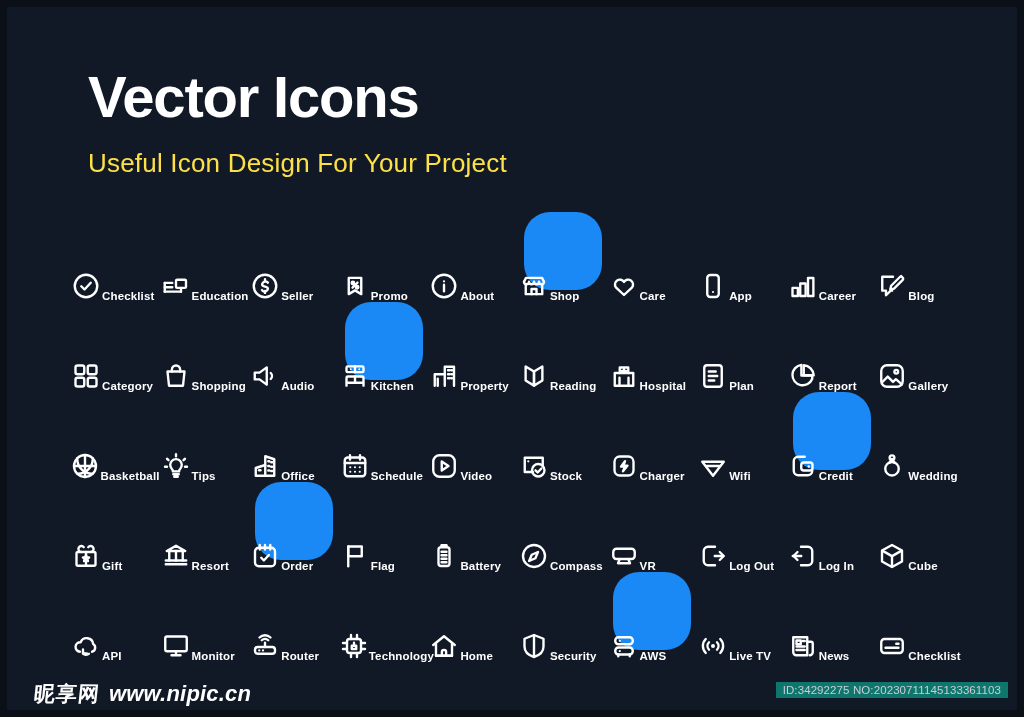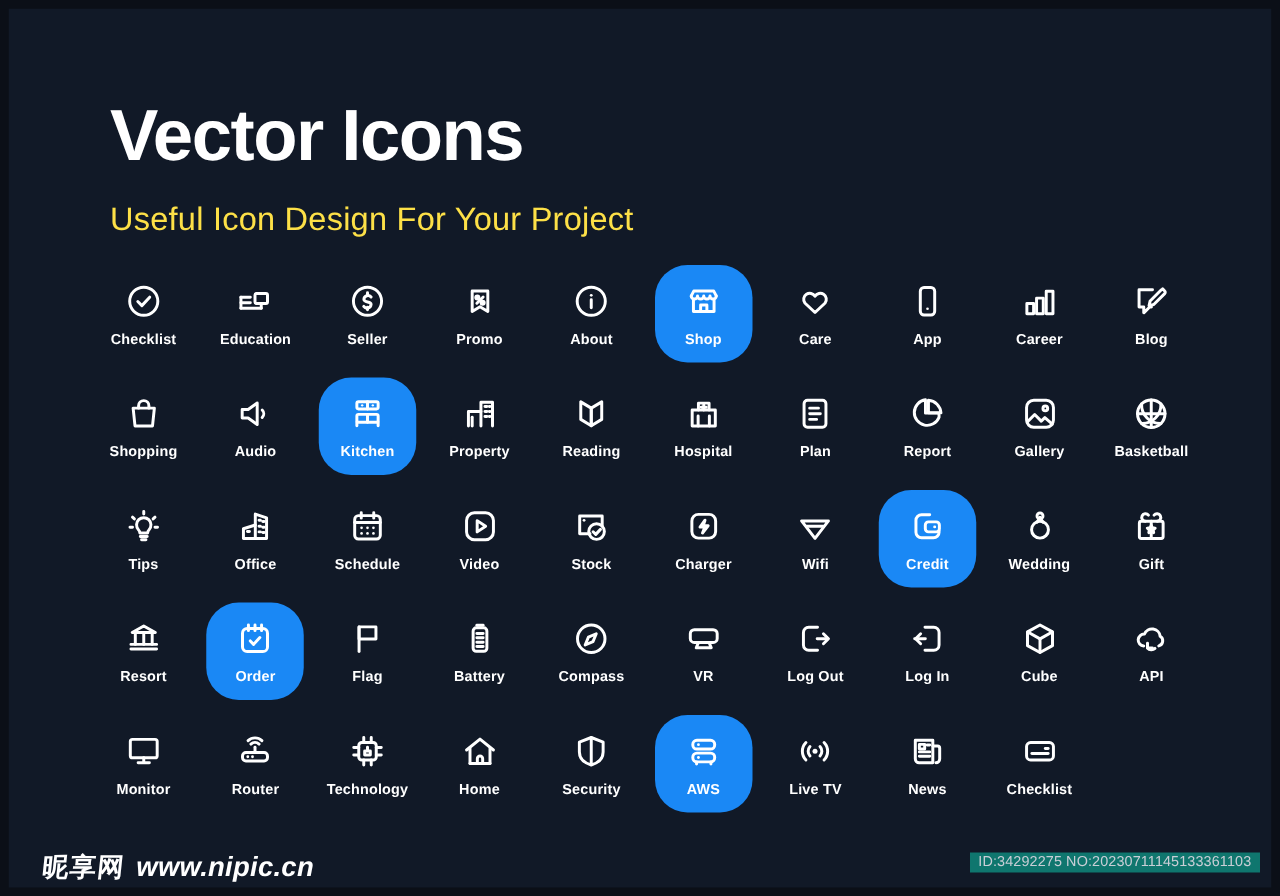--- a/index.html
+++ b/index.html
@@ -12,21 +12,21 @@
   #page {
     position: relative;
     width: 1024px; height: 717px;
     background: #111927;
   }
   .frame-border {
     position: absolute; left: 0; top: 0; right: 0; bottom: 0;
     border: 7px solid #0b0f17;
     pointer-events: none;
   }
-  .header { position: absolute; left: 88px; top: 80px; }
+  .header { position: absolute; left: 88px; top: 68px; }
   .title {
     font-size: 58px;
     font-weight: bold;
     color: #ffffff;
     letter-spacing: -1.2px;
     line-height: 1.0;
   }
   .subtitle {
     margin-top: 22px;
     font-size: 26px;
@@ -40,22 +40,22 @@
     left: 70px;
     top: 212px;
     width: 896px;
     display: grid;
     grid-template-columns: repeat(10, 89.6px);
     grid-auto-rows: 90px;
   }
   .cell {
     position: relative;
     display: flex;
-    flex-direction: column;
-    align-items: center;
+    flex-direction: row;
+    align-items: flex-end;
     justify-content: flex-start;
     padding-top: 13px;
   }
   .tile {
     position: absolute;
     left: 50%;
     top: 0;
     transform: translateX(-50%);
     width: 78px;
     height: 78px;
@@ -226,20 +226,31 @@
           <svg viewBox="0 0 24 24">
             <path d="M12.8 4.6H4.2v11.1h3v3.7l3.8-3.7h1.1" fill="none" stroke="#fff" stroke-width="1.9" stroke-linecap="round" stroke-linejoin="round"></path>
             <path d="M19.3 4.1l1.3 1.3a1.2 1.2 0 0 1 0 1.7l-7 7-3 .7.7-3 7-7a1.2 1.2 0 0 1 1.7 0z" fill="none" stroke="#fff" stroke-width="1.9" stroke-linecap="round" stroke-linejoin="round"></path>
           </svg>
         </div>
         <div class="label">Blog</div>
       </div>
       <div class="cell">
         <div class="iconbox">
           <svg viewBox="0 0 24 24">
+            <rect x="3.6" y="3.6" width="7" height="7" rx="1.6" fill="none" stroke="#fff" stroke-width="1.9" stroke-linecap="round" stroke-linejoin="round"></rect>
+            <rect x="13.4" y="3.6" width="7" height="7" rx="1.6" fill="none" stroke="#fff" stroke-width="1.9" stroke-linecap="round" stroke-linejoin="round"></rect>
+            <rect x="3.6" y="13.4" width="7" height="7" rx="1.6" fill="none" stroke="#fff" stroke-width="1.9" stroke-linecap="round" stroke-linejoin="round"></rect>
+            <rect x="13.4" y="13.4" width="7" height="7" rx="1.6" fill="none" stroke="#fff" stroke-width="1.9" stroke-linecap="round" stroke-linejoin="round"></rect>
+          </svg>
+        </div>
+        <div class="label">Category</div>
+      </div>
+      <div class="cell">
+        <div class="iconbox">
+          <svg viewBox="0 0 24 24">
             <path d="M5.2 8.4h13.6l-1.2 11.4H6.4z" fill="none" stroke="#fff" stroke-width="1.9" stroke-linecap="round" stroke-linejoin="round"></path>
             <path d="M8.7 8.4V6.9a3.3 3.3 0 0 1 6.6 0v1.5" fill="none" stroke="#fff" stroke-width="1.9" stroke-linecap="round" stroke-linejoin="round"></path>
           </svg>
         </div>
         <div class="label">Shopping</div>
       </div>
       <div class="cell">
         <div class="iconbox">
           <svg viewBox="0 0 24 24">
             <path d="M13.4 5.1L7.6 9.3H3.8v5.4h3.8l5.8 4.2z" fill="none" stroke="#fff" stroke-width="1.9" stroke-linecap="round" stroke-linejoin="round"></path>

